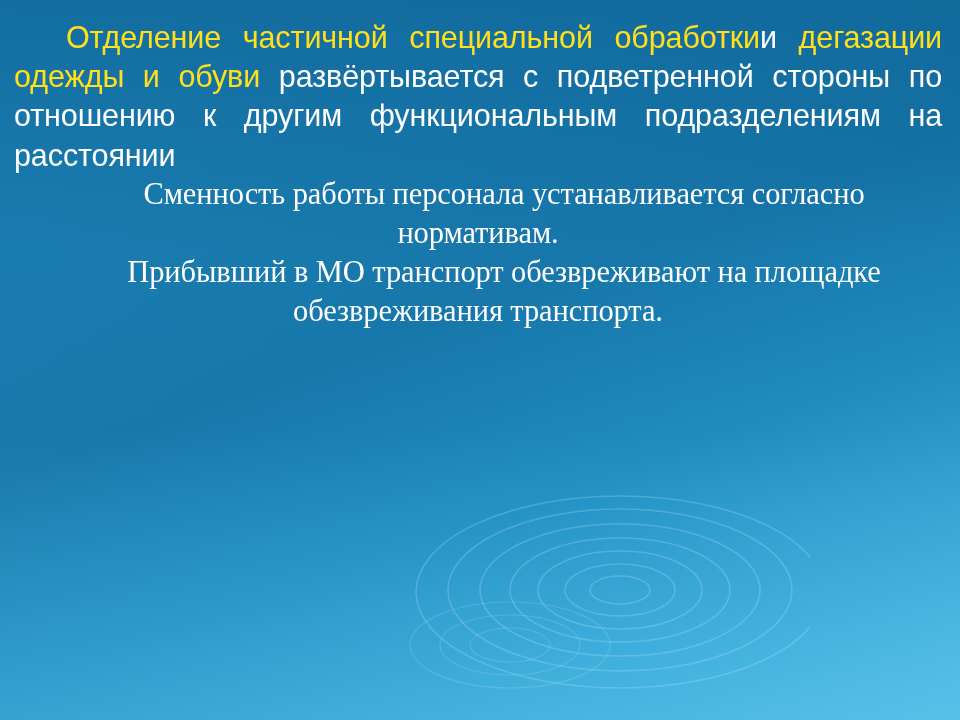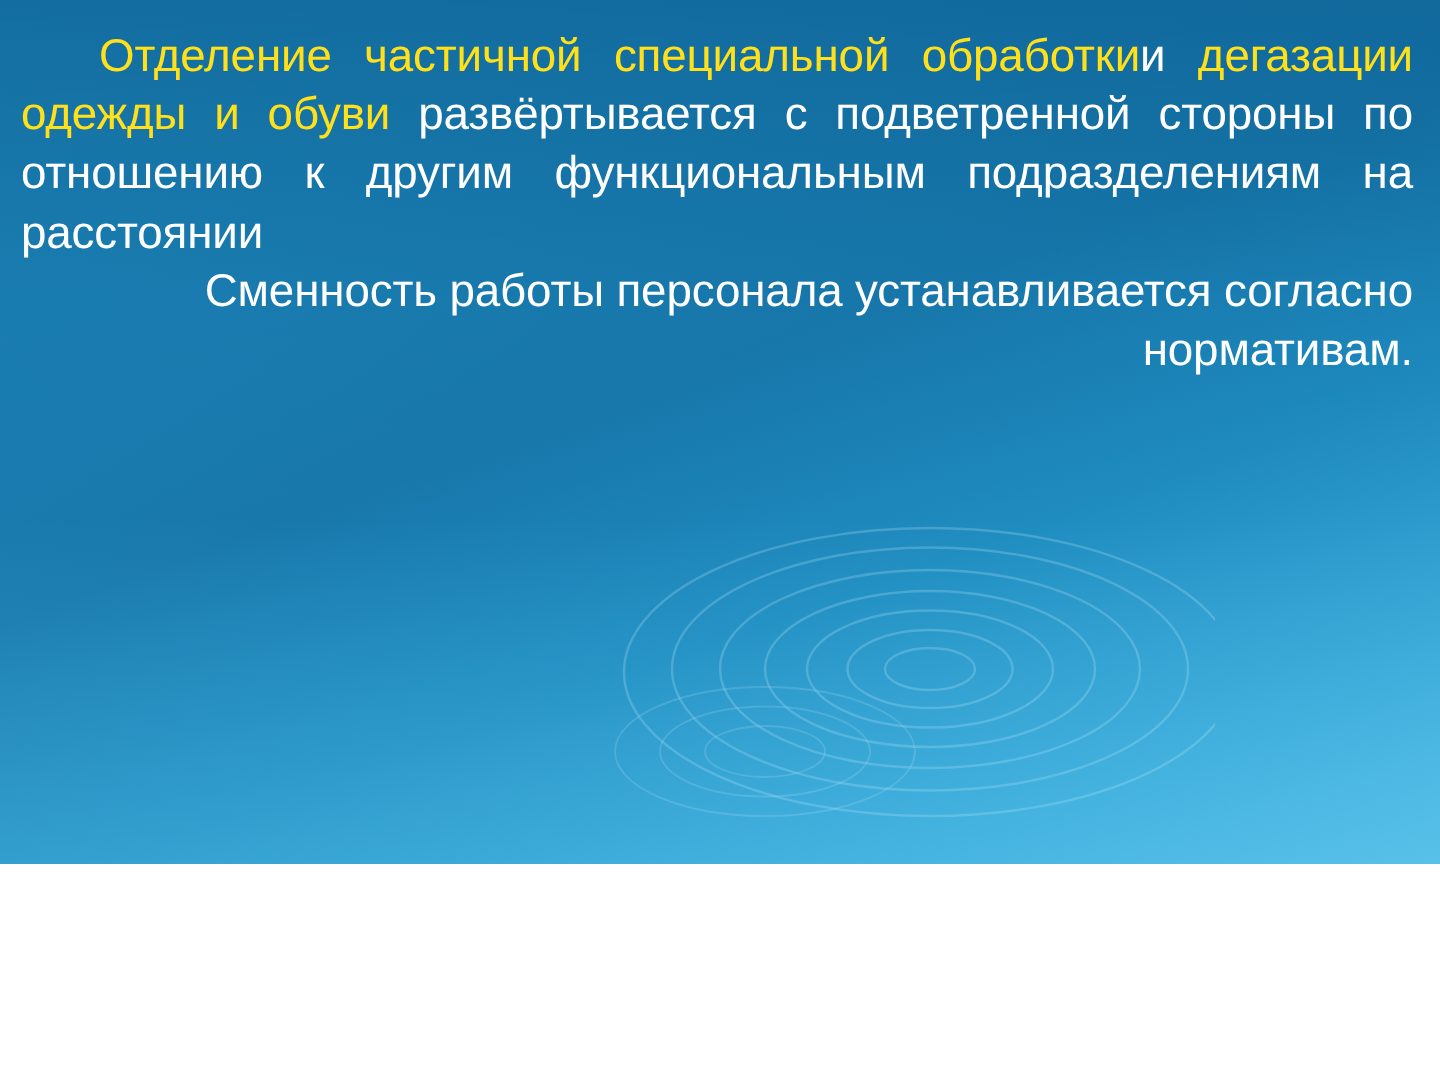--- a/index.html
+++ b/index.html
@@ -8,21 +8,21 @@
   }
   body {
     width: 960px;
     height: 720px;
     overflow: hidden;
     font-family: "Liberation Sans", sans-serif;
   }
   .slide {
     position: relative;
     width: 960px;
-    height: 576px;
+    height: 720px;
     box-sizing: border-box;
     background: linear-gradient(160deg, #1f85b8 0%, #1b7fb3 22%, #1878ac 45%, #1f8cc0 65%, #3aa9d8 85%, #56bde6 100%);
     overflow: hidden;
   }
   
   .slide::before {
     content: "";
     position: absolute;
     left: 0; top: 0; right: 0; bottom: 0;
     background: linear-gradient(to bottom, rgba(10,90,140,0.55) 0%, rgba(16,110,160,0.15) 35%, rgba(30,140,190,0.0) 60%, rgba(90,200,240,0.35) 100%);
@@ -51,21 +51,21 @@
     line-height: 1.285;
     text-align: justify;
     text-justify: inter-word;
     margin: 0;
     letter-spacing: -0.1px;
   }
   .para .indent { display: inline-block; width: 52px; }
   .hl {
     color: #ffe01a;
   }
-  .last-line-left { text-align: right; }
+  .last-line-left { text-align: center; font-family: Liberation Serif, serif; }
 </style>
 </head>
 <body>
 
 <div class="slide">
 
   <div class="ripples">
     <svg viewBox="0 0 420 260" xmlns="http://www.w3.org/2000/svg" aria-hidden="true">
       <g fill="none" stroke="#bfe8f8" stroke-opacity="0.45" stroke-width="1.6">
         <ellipse cx="230" cy="150" rx="30" ry="14"></ellipse>
@@ -89,15 +89,18 @@
     <p class="para">
       <span class="indent"></span><span class="hl">Отделение частичной специальной обработки</span><span>и </span><span class="hl">дегазации одежды и обуви</span><span> развёртывается с подветренной стороны по отношению к другим функциональным подразделениям на расстоянии</span>
     </p>
 
 
 
     <p class="para last-line-left">
       <span class="indent"></span><span>Сменность работы персонала устанавливается согласно нормативам.</span>
     </p>
 
+    <p class="para last-line-left">
+      <span class="indent"></span><span>Прибывший в МО транспорт обезвреживают на площадке  обезвреживания транспорта.</span>
+    </p>
 
   </div>
 </div>
 
 </body></html>

